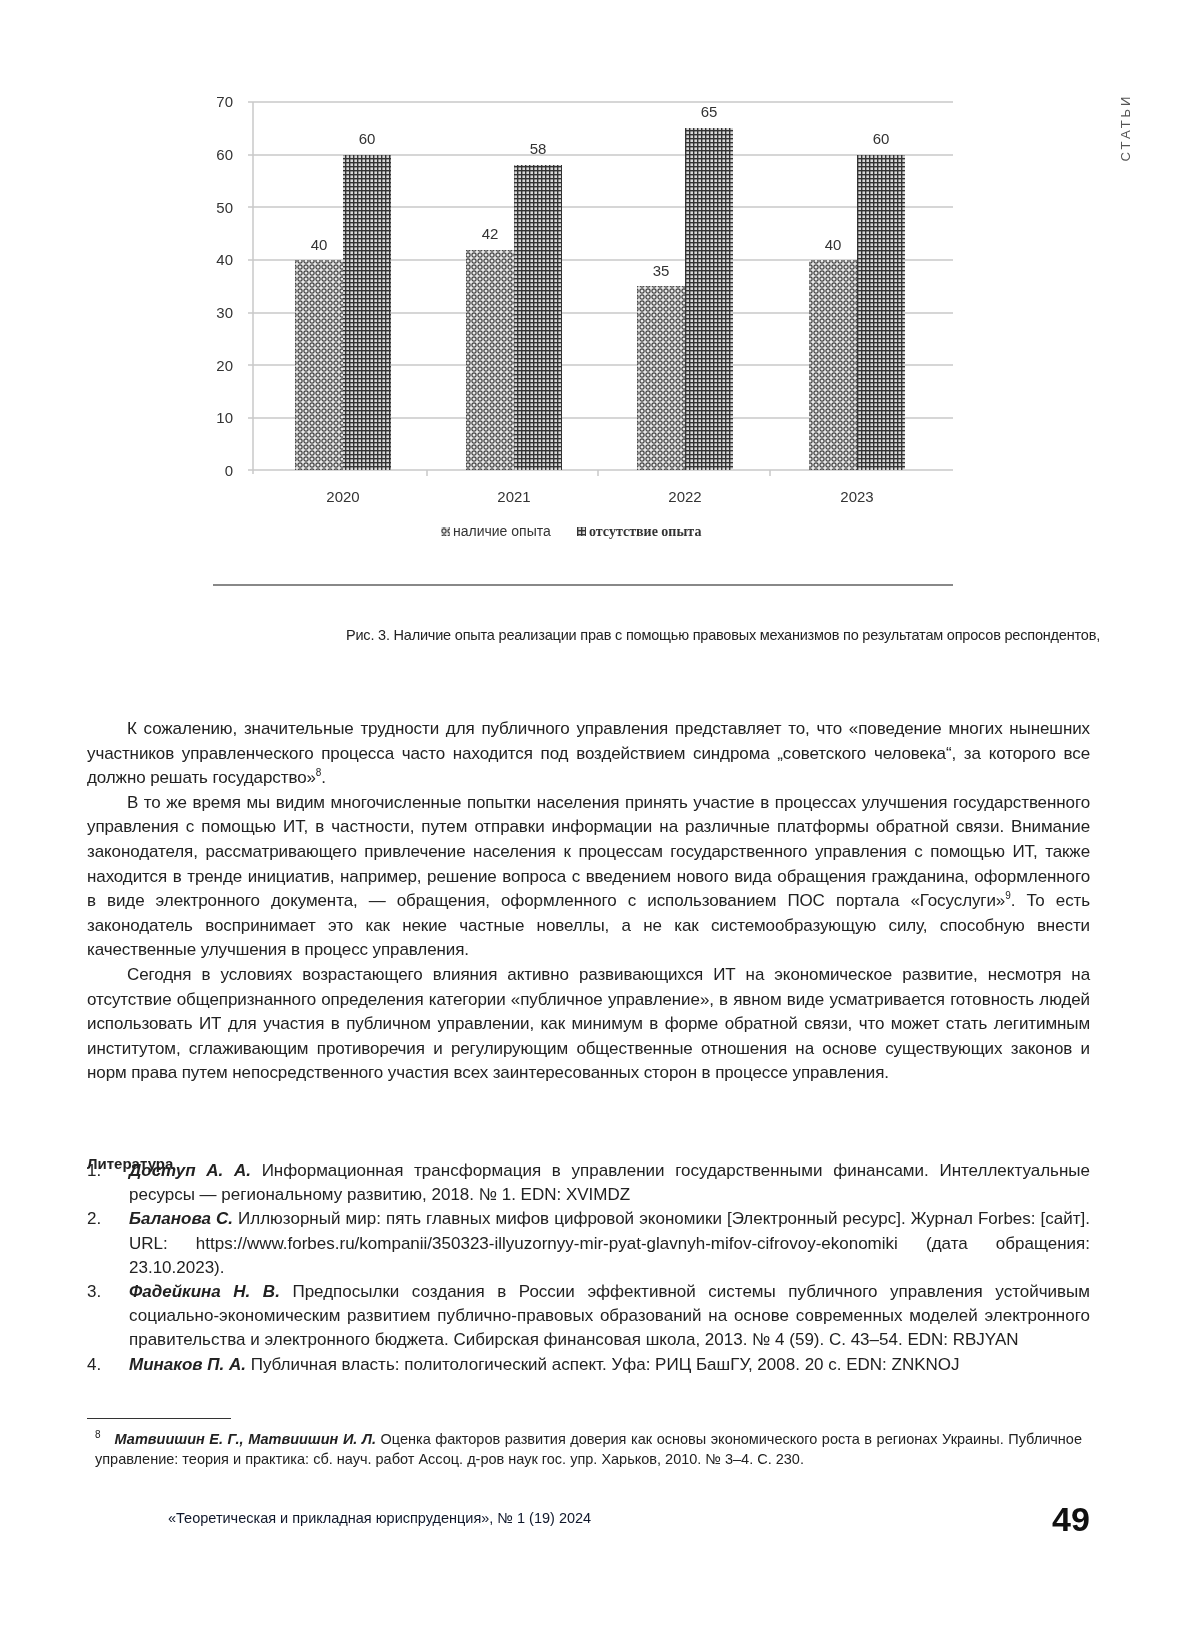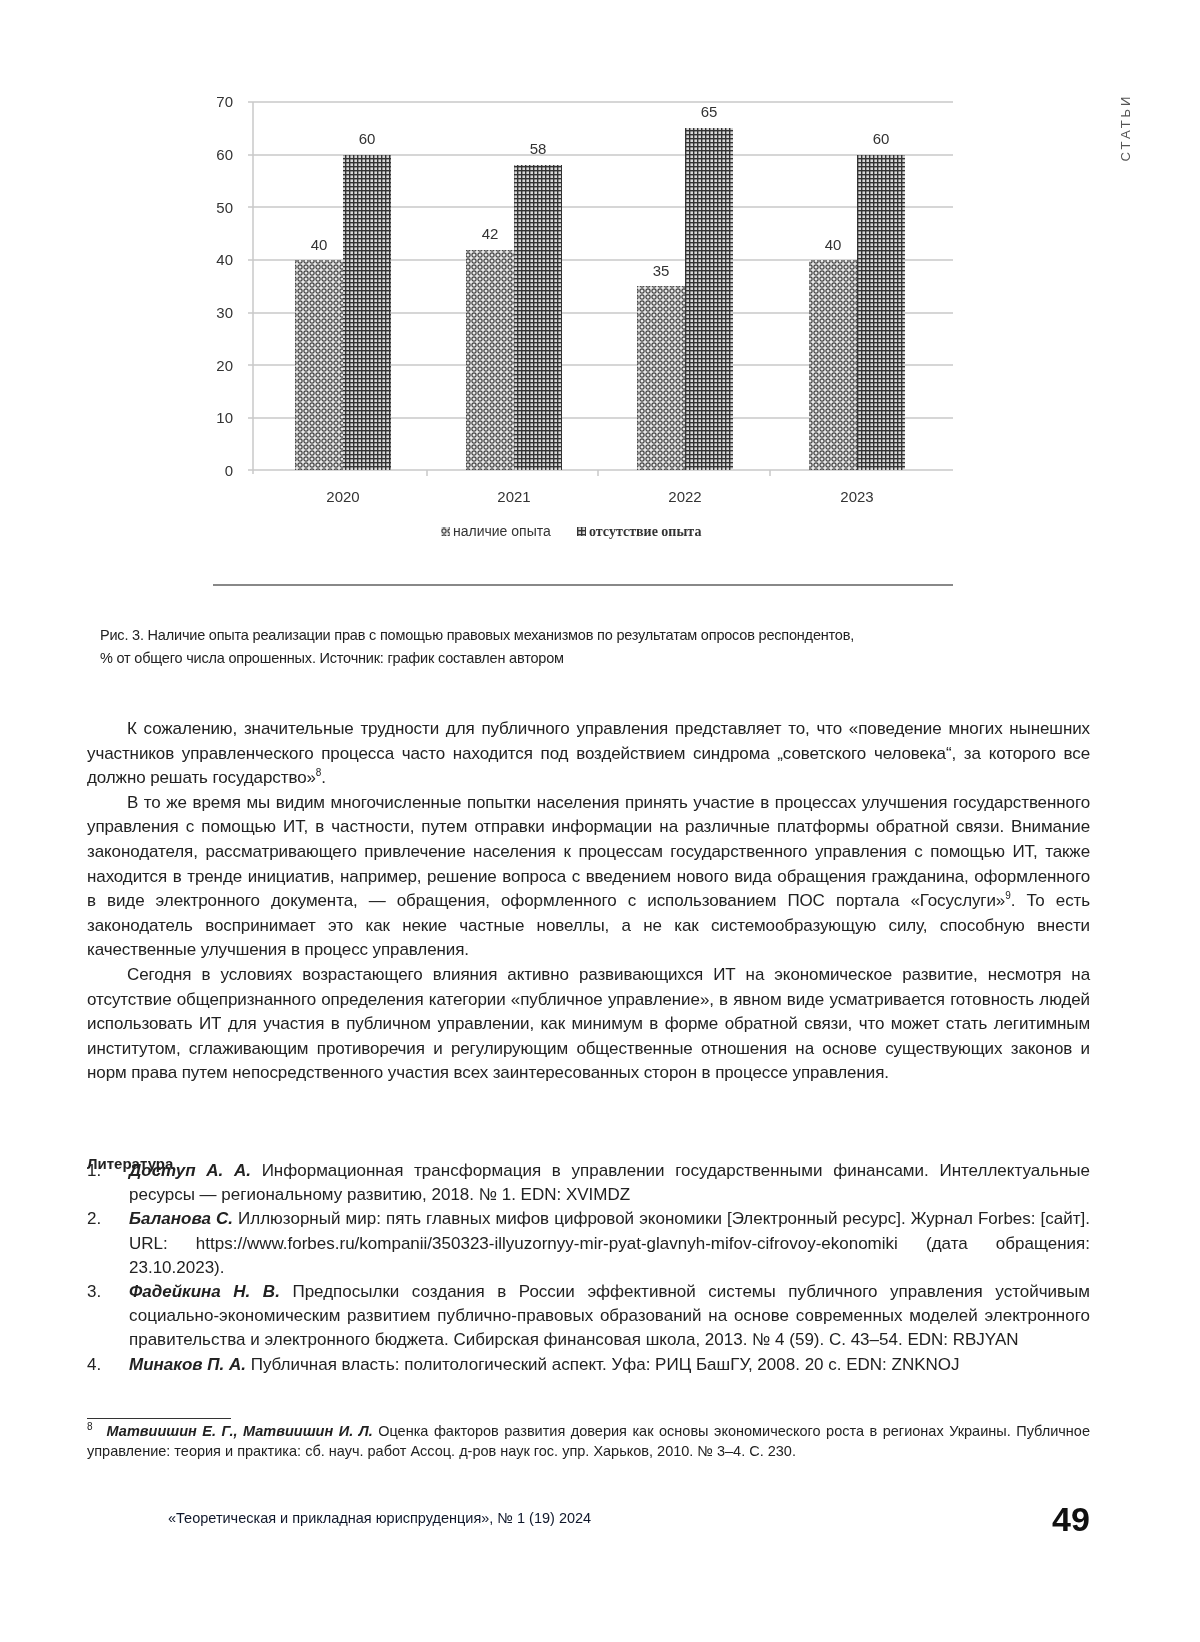--- a/index.html
+++ b/index.html
@@ -4,35 +4,35 @@
 <style>
   html, body { margin:0; padding:0; background:#fff; }
   body { width:1200px; height:1642px; position:relative; font-family:"Liberation Sans", sans-serif; color:#222; overflow:hidden; }
   .side-label { position:absolute; left:1108px; top:90px; width:30px; height:80px; }
   .side-label span { position:absolute; left:-28px; top:30px; width:90px; transform:rotate(-90deg); font-size:13px; letter-spacing:3px; color:#555; text-align:center; }
 
   .chart { position:absolute; left:213px; top:90px; width:740px; height:500px; }
   .chart svg { display:block; }
   .chart-rule { position:absolute; left:213px; top:584px; width:740px; height:2px; background:#888; }
 
-  .caption { position:absolute; left:100px; top:624px; width:1000px; text-align:left; font-size:14.5px; line-height:23px; color:#222; letter-spacing:-0.2px; }
+  .caption { position:absolute; left:100px; top:624px; width:1000px; text-align:right; font-size:14.5px; line-height:23px; color:#222; letter-spacing:-0.2px; }
 
   .body { position:absolute; left:87px; top:717px; width:1003px; font-size:17px; line-height:24.6px; text-align:justify; letter-spacing:-0.1px; }
   .body p { margin:0; text-indent:40px; }
   sup { font-size:10px; line-height:0; vertical-align:super; }
 
   .lit-title { position:absolute; left:87px; top:1136px; font-weight:bold; font-size:15px;margin-top:19px; }
   .lit { position:absolute; left:87px; top:1159px; width:1003px; font-size:17px; line-height:24.2px; margin:0; padding:0; list-style:none; }
   .lit li { position:relative; padding-left:42px; text-align:justify; }
   .lit .num { position:absolute; left:0; top:0; }
   .lit i { font-style:italic; font-weight:bold; }
 
   .fn-rule { position:absolute; left:87px; top:1418px; width:144px; height:1px; background:#333; }
   .fns { position:absolute; left:87px; top:1422px; width:1003px; font-size:14.5px; line-height:19.5px; text-align:justify; }
-  .fns p { margin:0; }
+  .fns p { margin:8px; }
   .fns .fnum { font-size:10px; vertical-align:super; line-height:0; margin-right:14px; }
   .fns i { font-style:italic; font-weight:bold; }
 
   .footer { position:absolute; left:168px; top:1510px; font-size:14.5px; color:#0f172a; }
   .page-num { position:absolute; left:1052px; top:1500px; font-size:34px; font-weight:bold; color:#111; }
 </style>
 </head>
 <body>
 
 <div class="side-label">
@@ -109,21 +109,20 @@
       <text x="240" y="446">наличие опыта</text>
       <rect x="364" y="437" width="9" height="9" fill="url(#patB)"></rect>
       <text x="376" y="446" font-family="Liberation Serif, serif" font-weight="bold">отсутствие опыта</text>
     </g>
   </svg>
 </div>
 <div class="chart-rule"></div>
 
 <div class="caption">
   <div>Рис. 3. Наличие опыта реализации прав с помощью правовых механизмов по результатам опросов респондентов,</div>
-  <div>% от общего числа опрошенных. Источник: график составлен автором</div>
 </div>
 
 <div class="body">
   <p><span>К сожалению, значительные трудности для публичного управления представляет то, что «поведение многих ныне­шних участников управленческого процесса часто находится под воздействием синдрома „советского человека“, за которого все должно решать государство»</span><sup>8</sup><span>.</span></p>
   <p><span>В то же время мы видим многочисленные попытки населения принять участие в процессах улучшения государственного управления с помощью ИТ, в частности, путем отправки информации на различные платформы обратной связи. Внимание законодателя, рассматривающего привлечение населения к процессам государственного управления с помощью ИТ, также находится в тренде инициатив, например, решение вопроса с введением нового вида обращения гражданина, оформленного в виде электронного документа, — обращения, оформленного с использованием ПОС портала «Госуслуги»</span><sup>9</sup><span>. То есть законодатель воспринимает это как некие частные новеллы, а не как системообразующую силу, способную внести качественные улучшения в процесс управления.</span></p>
   <p>Сегодня в условиях возрастающего влияния активно развивающихся ИТ на экономическое развитие, несмотря на отсутствие общепризнанного определения категории «публичное управление», в явном виде усматривается готовность людей использовать ИТ для участия в публичном управлении, как минимум в форме обратной связи, что может стать легитимным институтом, сглаживающим противоречия и регулирующим общественные отношения на основе существующих законов и норм права путем непосредственного участия всех заинтересованных сторон в процессе управления.</p>
 </div>
 
 <div class="lit-title">Литература</div>
 <ul class="lit">

